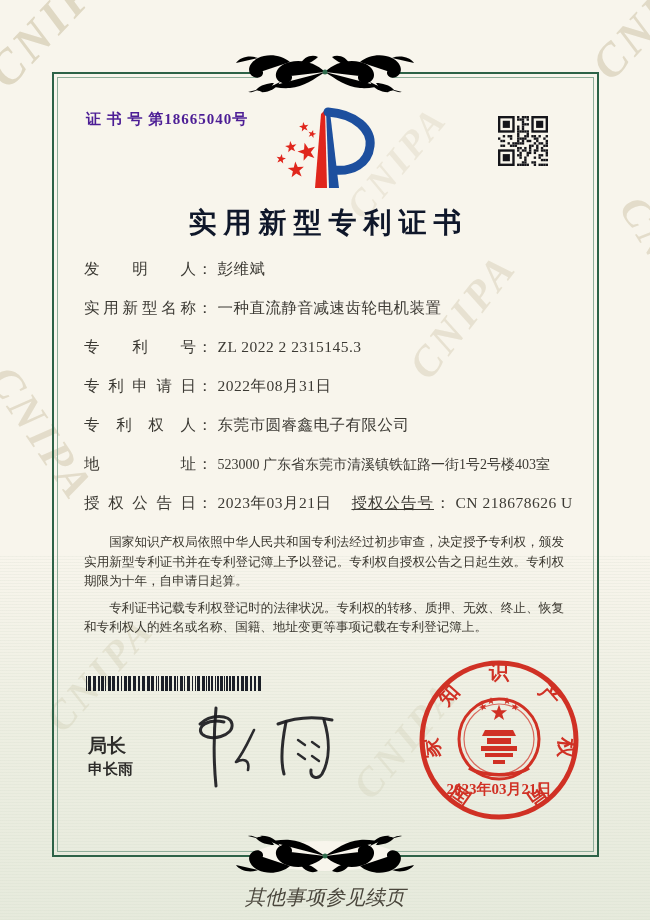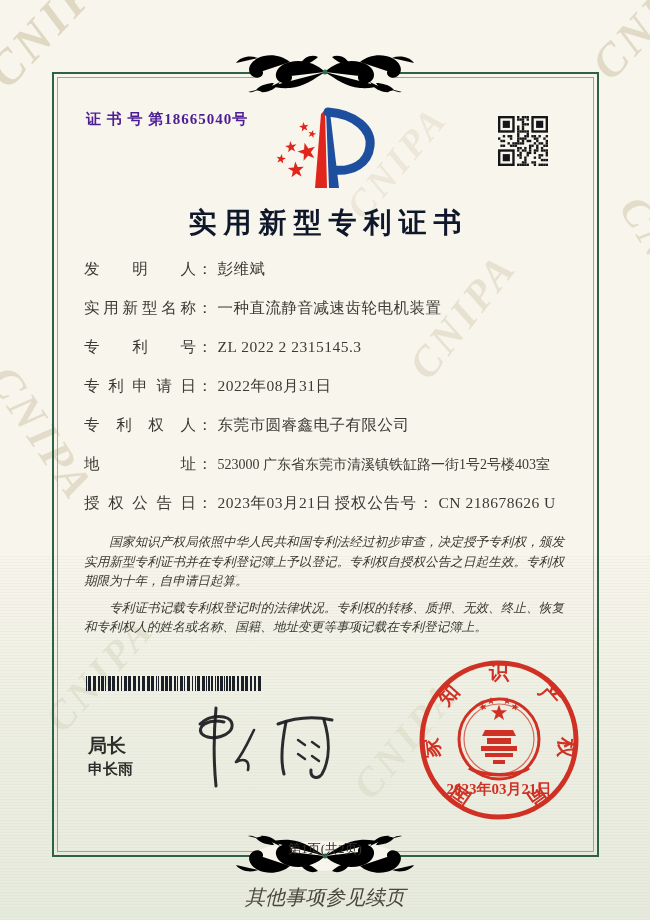--- a/index.html
+++ b/index.html
@@ -28,25 +28,25 @@
   .qr{position:absolute;left:498px;top:116px;}
   .title{position:absolute;left:0;right:0;top:204px;text-align:center;font-size:28px;font-weight:700;
          letter-spacing:7px;text-indent:7px;color:#0f172a;}
   
   .fields{position:absolute;left:84px;top:258px;width:480px;font-size:15.5px;color:#3c3a34;}
   .frow{height:21px;line-height:21px;margin-bottom:18px;white-space:nowrap;}
   .flabel{display:inline-block;width:112px;text-align:justify;text-align-last:justify;vertical-align:top;}
   .fcolon{display:inline-block;margin:0 5px 0 1px;}
   .fvalue{letter-spacing:0.5px;}
   .fvalue.small{font-size:14px;letter-spacing:0;}
-  .flabel2{display:inline-block;margin-left:3px;letter-spacing:1px;}
+  .flabel2{display:inline-block;margin-left:20px;letter-spacing:1px;text-decoration:underline;}
   
   .paras{position:absolute;left:84px;top:533px;width:480px;}
   .paras p{margin:0 0 7px 0;font-size:12.6px;line-height:19.5px;text-align:justify;text-indent:2em;
-           font-style:italic;color:#3a372f;}
+           color:#3a372f;}
   
   .barcode{position:absolute;left:86px;top:676px;}
   .signer-title{position:absolute;left:88px;top:733px;font-family:"Liberation Sans","DejaVu Sans",sans-serif;
                 font-size:19px;font-weight:600;color:#2e2d2b;}
   .signer-name{position:absolute;left:88px;top:760px;font-family:Liberation Mono, monospace;
                font-size:15px;font-weight:600;color:#2e2d2b;}
   .sig{position:absolute;left:186px;top:698px;}
   .sig path{stroke:#1a1a1e;fill:none;stroke-linecap:round;stroke-linejoin:round;opacity:.92;}
   .seal{position:absolute;left:413px;top:656px;opacity:.95;}
   .seal-char{fill:#cf271b;font-size:20px;font-weight:700;font-family:"Liberation Serif",serif;text-anchor:middle;}
@@ -363,16 +363,15 @@
         <text x="25.4" y="91.1" transform="rotate(-96.7 25.4 91.1)" class="seal-char">家</text>
         <text x="40.4" y="43.4" transform="rotate(-48.3 40.4 43.4)" class="seal-char">知</text>
         <text x="86.0" y="23.0" transform="rotate(0.0 86.0 23.0)" class="seal-char">识</text>
         <text x="131.6" y="43.4" transform="rotate(48.3 131.6 43.4)" class="seal-char">产</text>
         <text x="146.6" y="91.1" transform="rotate(96.7 146.6 91.1)" class="seal-char">权</text>
         <text x="121.0" y="134.0" transform="rotate(145.0 121.0 134.0)" class="seal-char">局</text>
       </g>
     <text class="seal-date" x="86" y="138">2023年03月21日</text>
   </svg>
 
-  <div class="pagenum">第1页(共2页)</div>
   <div class="note">其他事项参见续页</div>
 
 </div>
 
 </body></html>

